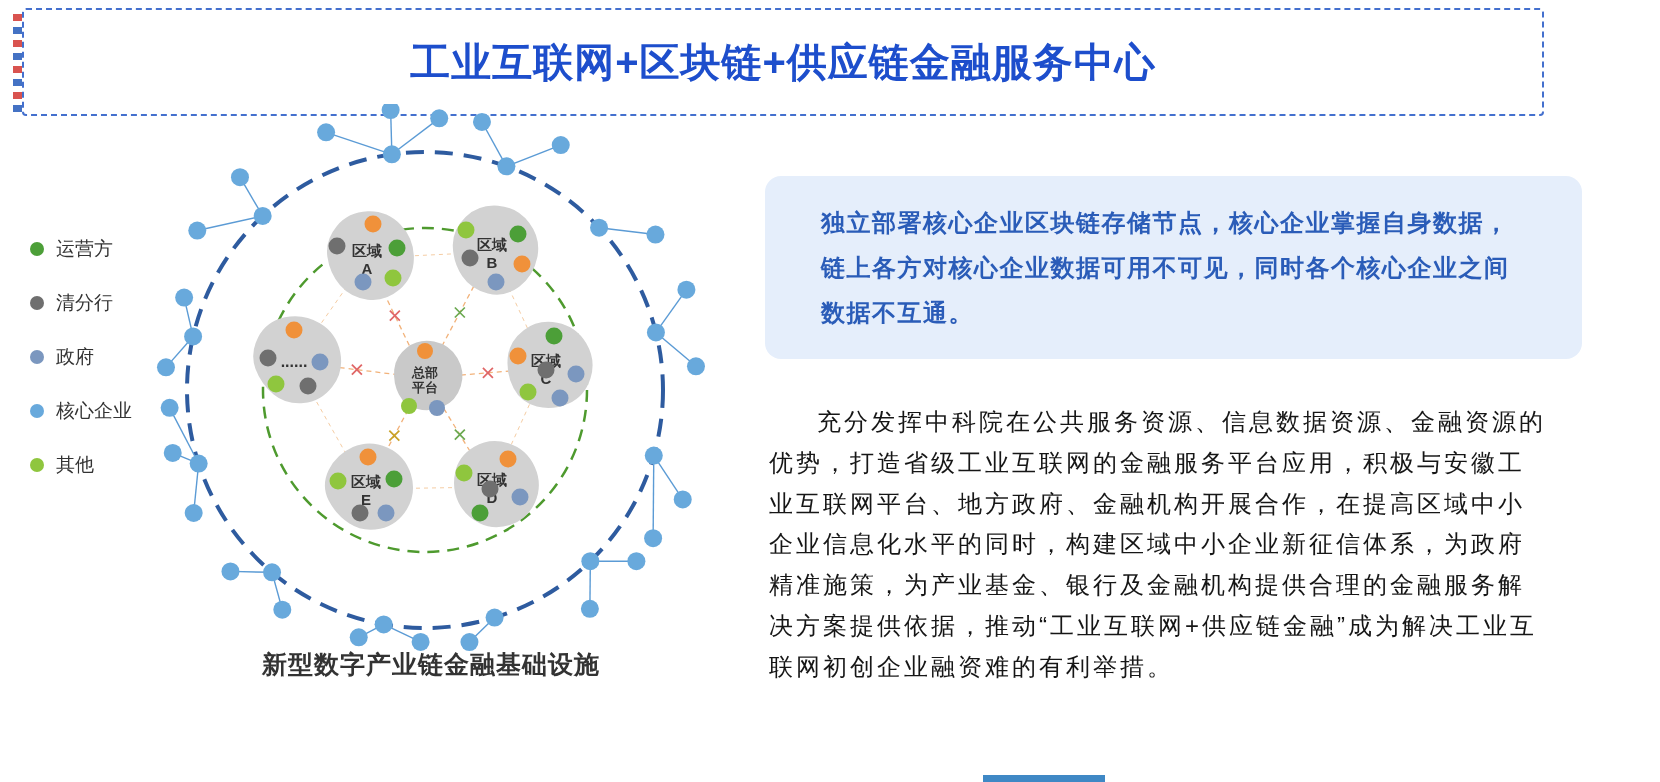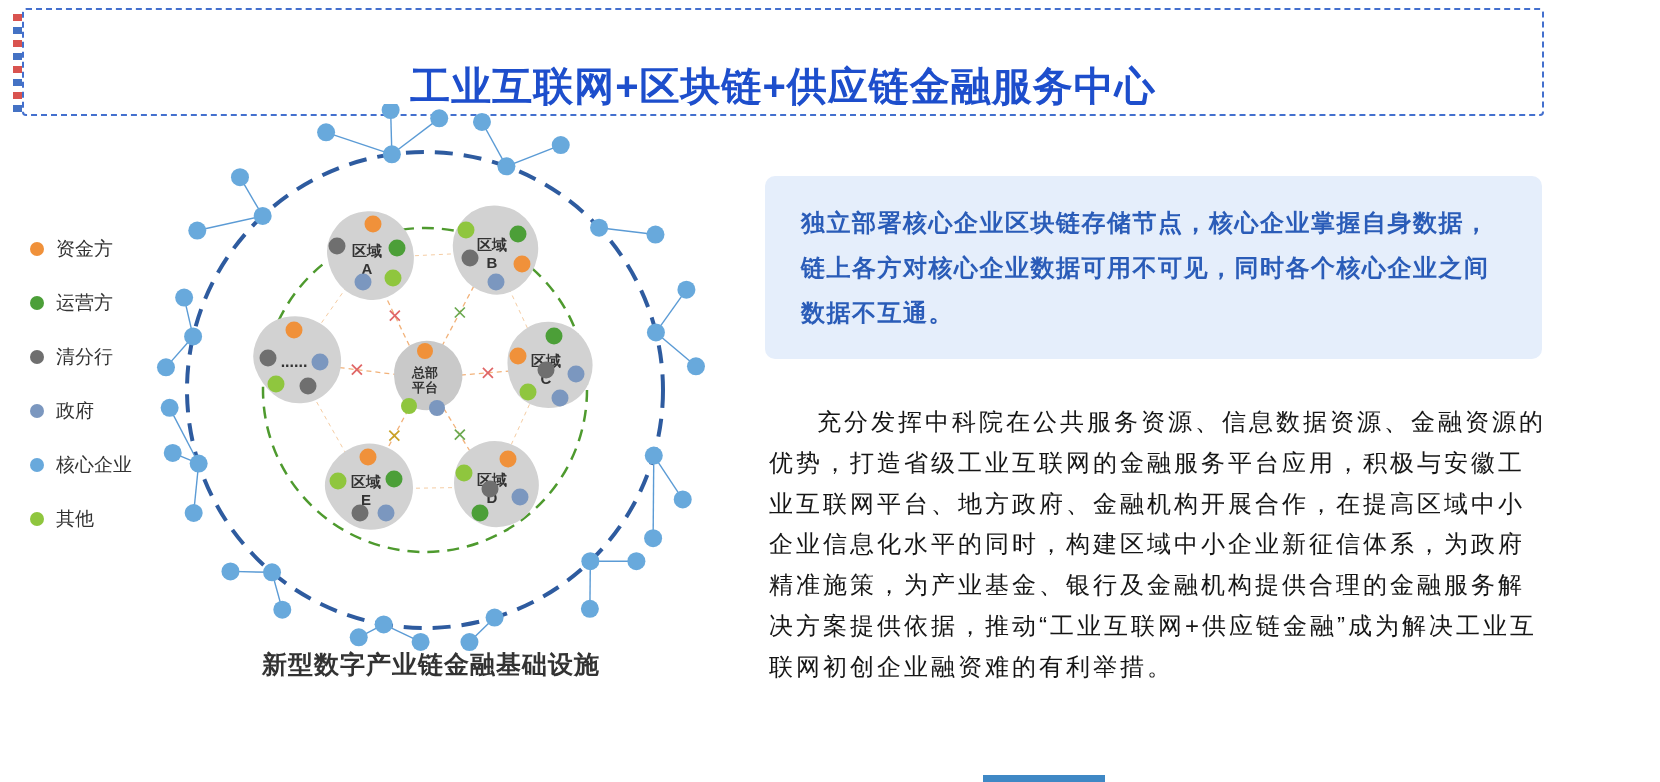--- a/index.html
+++ b/index.html
@@ -1,57 +1,53 @@
 <!DOCTYPE html>
 <html><head>
 <meta charset="utf-8">
 <style>
   html,body{margin:0;padding:0;background:#ffffff;}
   body{font-family:"Liberation Sans","DejaVu Sans",sans-serif;}
   #slide{position:relative;width:1660px;height:782px;background:#fff;overflow:hidden;}
 
   .title-banner{position:absolute;left:22px;top:8px;width:1518px;height:104px;
-    border:2px dashed #4470CE;border-radius:4px;display:flex;align-items:flex-end;justify-content:center;background:#fff;}
+    border:2px dashed #4470CE;border-radius:4px;display:flex;align-items:center;justify-content:center;background:#fff;}
   .page-title{font-size:40px;font-weight:bold;color:#1D4ECC;letter-spacing:1px;}
   .edge-dots{position:absolute;left:13px;top:14px;width:9px;height:98px;
     background:repeating-linear-gradient(180deg,#D9534F 0 7px,transparent 7px 13px,#4472C4 13px 20px,transparent 20px 26px);}
 
   .legend{position:absolute;left:30px;top:222px;}
   .legend-item{display:flex;align-items:center;height:54px;}
   .legend-dot{width:14px;height:14px;border-radius:50%;margin-right:12px;flex:0 0 auto;}
   .legend-label{font-size:19px;color:#333;}
 
   #network-svg{position:absolute;left:133px;top:104px;}
   .diagram-caption{position:absolute;left:133px;top:648px;width:596px;text-align:center;
     font-size:25px;font-weight:bold;color:#333;letter-spacing:1px;}
 
-  .highlight-box{position:absolute;left:765px;top:176px;width:705px;background:#E5EEFB;border-radius:10px;padding:24px 36px;}
+  .highlight-box{position:absolute;left:765px;top:176px;width:705px;background:#E5EEFB;border-radius:16px;padding:24px 56px;}
   .highlight-text{margin:0;font-size:24px;font-weight:bold;color:#2A5CB8;line-height:1.88;letter-spacing:1.5px;}
 
   .body-paragraph{position:absolute;left:765px;top:398px;width:782px;margin:4px;
     font-size:24px;color:#161616;line-height:1.7;letter-spacing:3px;text-indent:2em;}
 
   .bottom-bar{position:absolute;left:983px;bottom:0;width:122px;height:7px;background:#3F88C5;}
   svg text{font-family:"Liberation Sans","DejaVu Sans",sans-serif;}
 </style>
 </head>
 <body>
 
 <div id="slide">
 
   <div class="title-banner">
     <div class="page-title" style="color: rgb(29, 78, 204);">工业互联网+区块链+供应链金融服务中心</div>
   </div>
   <div class="edge-dots"></div>
 
   <div class="legend" id="legend">
-      <div class="legend-item">
-        <span class="legend-dot" style="background: rgb(240, 145, 58);"></span>
-        <span class="legend-label">资金方</span>
-      </div>
       <div class="legend-item">
         <span class="legend-dot" style="background: rgb(76, 159, 56);"></span>
         <span class="legend-label">运营方</span>
       </div>
       <div class="legend-item">
         <span class="legend-dot" style="background: rgb(111, 111, 111);"></span>
         <span class="legend-label">清分行</span>
       </div>
       <div class="legend-item">
         <span class="legend-dot" style="background: rgb(123, 151, 191);"></span>

